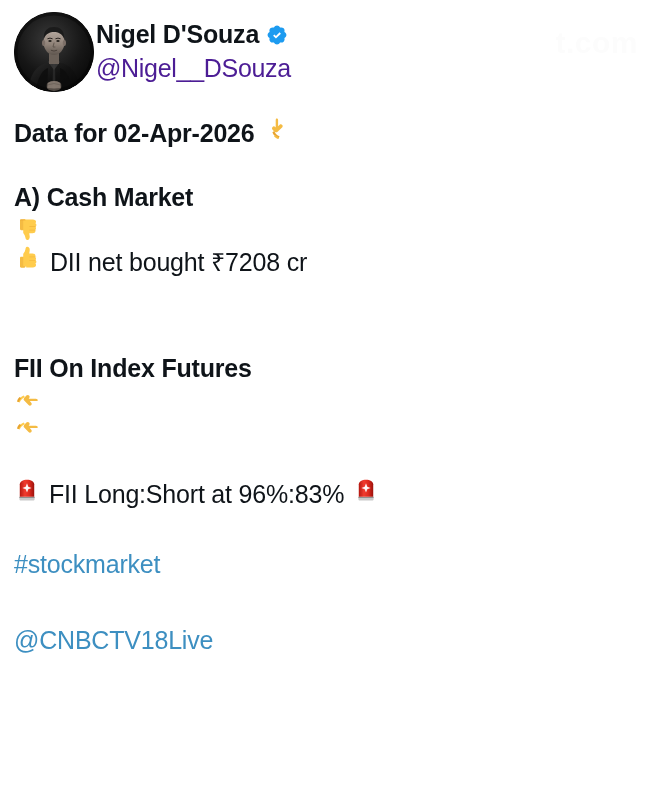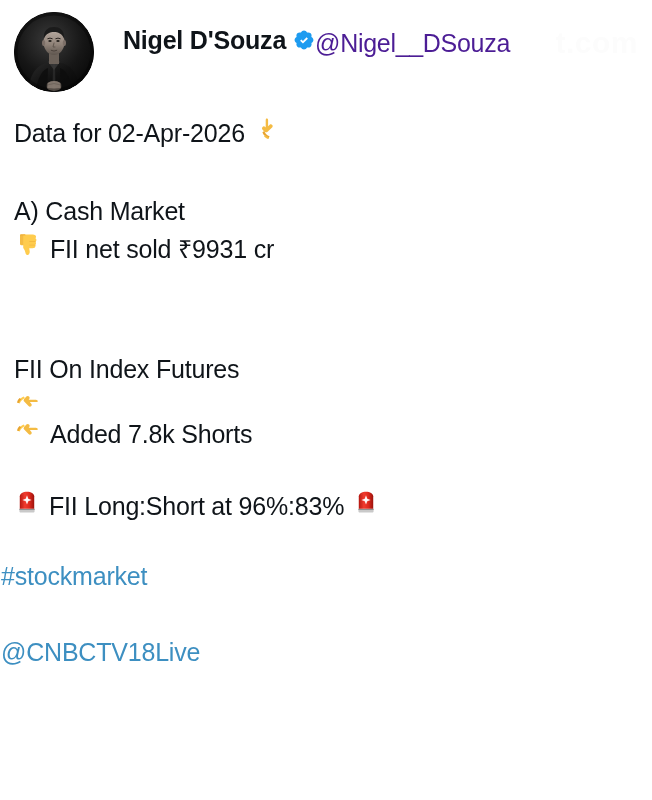--- a/index.html
+++ b/index.html
@@ -48,24 +48,24 @@
     height: 80px;
     border-radius: 50%;
     flex: 0 0 80px;
     overflow: hidden;
     position: relative;
     background: #0a0a0a;
   }
   .avatar svg { display:block; width:80px; height:80px; }
 
   .identity {
-    margin-left: 29px;
+    margin-left: 2px;
     padding-top: 10px;
     display: flex;
-    flex-direction: row;
+    flex-direction: column;
     justify-content: center;
   }
 
   .name-row {
     display: flex;
     align-items: center;
     gap: 7px;
     line-height: 1;
   }
   .display-name {
@@ -98,21 +98,21 @@
   }
 
   .line {
     display: flex;
     align-items: baseline;
     font-size: 25px;
     line-height: 38px;
     letter-spacing: -0.2px;
     white-space: nowrap;
   }
-  .line.bold { font-weight: 400; margin-top: 14px; }
+  .line.bold { font-weight: 700; }
   .line.normal { font-weight: 400; }
 
   .emoji-svg {
     display: inline-block;
     vertical-align: -4px;
     flex: 0 0 auto;
   }
   .gap-md { height: 26px; }
   .gap-lg { height: 34px; }
 
@@ -123,21 +123,21 @@
     color: #3d8fc1;
     font-size: 25px;
     line-height: 38px;
     font-weight: 400;
     letter-spacing: -0.2px;
     text-decoration: none;
     display: inline-block;
     white-space: nowrap;
   }
 
-  .footer-links { padding: 0 1px; }
+  .footer-links { padding: 0 14px; }
 </style>
 </head>
 <body>
 
 <div class="tweet-card">
 
   <div class="watermark">t.com</div>
 
   <div class="tweet-header">
 
@@ -228,23 +228,30 @@
 
     <div class="line bold">A) Cash Market</div>
 
     <div class="line normal">
       <svg class="emoji-svg lead-emoji" width="27" height="27" viewBox="0 0 36 36">
         <path fill="#f4bb43" d="M9.6 4.3h4.2c.9 0 1.6.7 1.6 1.6v11.5c0 .9-.7 1.6-1.6 1.6H9.6c-.9 0-1.6-.7-1.6-1.6V5.9c0-.9.7-1.6 1.6-1.6z"></path>
         <path fill="#ffcc4d" d="M16.2 4.5h8.9c2.6 0 4.3 1.2 4.3 3.1 0 .8-.3 1.5-.8 2 .8.5 1.3 1.3 1.3 2.3 0 1-.5 1.8-1.3 2.3.5.5.8 1.2.8 2 0 1-.5 1.8-1.3 2.3.3.5.5 1 .5 1.6 0 1.8-1.6 3-4 3h-4.3l.6 3.7c.3 2-.2 3.6-1.3 4.5-.7.6-1.6.8-2.4.6-.9-.2-1.5-.9-1.7-1.8l-.3-1.6c-.4-2.1-1.3-4-2.6-5.6l-.3-.4V5.9c0-.8.6-1.4 1.4-1.4h2.5z"></path>
         <path fill="#e8a42f" d="M9.6 4.3h4.2c.9 0 1.6.7 1.6 1.6v.4H8v-.4c0-.9.7-1.6 1.6-1.6z" opacity="0.35"></path>
         <path fill="#e8a42f" d="M20.5 13.4h8.4c.2.3.4.7.4 1.1H20.5v-1.1zM20.5 18.2h8.9c.1.3.2.6.2 1h-9.1v-1z" opacity="0.45"></path>
       </svg>
-      <span>FII net sold ₹9931 cr</span>
-    </div>
-
+    </div>
+
+    <div class="line normal">
+      <svg class="emoji-svg lead-emoji" width="27" height="27" viewBox="0 0 36 36">
+        <path fill="#f4bb43" d="M9.6 16.9h4.2c.9 0 1.6.7 1.6 1.6v11.5c0 .9-.7 1.6-1.6 1.6H9.6c-.9 0-1.6-.7-1.6-1.6V18.5c0-.9.7-1.6 1.6-1.6z"></path>
+        <path fill="#ffcc4d" d="M16.2 31.2h8.9c2.6 0 4.3-1.2 4.3-3.1 0-.8-.3-1.5-.8-2 .8-.5 1.3-1.3 1.3-2.3 0-1-.5-1.8-1.3-2.3.5-.5.8-1.2.8-2 0-1-.5-1.8-1.3-2.3.3-.5.5-1 .5-1.6 0-1.8-1.6-3-4-3h-4.3l.6-3.7c.3-2-.2-3.6-1.3-4.5-.7-.6-1.6-.8-2.4-.6-.9.2-1.5.9-1.7 1.8l-.3 1.6c-.4 2.1-1.3 4-2.6 5.6l-.3.4v15.1c0 .8.6 1.4 1.4 1.4h2.5z"></path>
+        <path fill="#e8a42f" d="M20.5 22.3h8.4c.2-.3.4-.7.4-1.1H20.5v1.1zM20.5 17.5h8.9c.1-.3.2-.6.2-1h-9.1v1z" opacity="0.45"></path>
+      </svg>
+      <span>DII net bought ₹7208 cr</span>
+    </div>
 
     <div class="gap-lg"></div>
 
 
     <div class="gap-lg"></div>
 
     <div class="line bold">FII On Index Futures</div>
 
     <div class="line normal">
       <svg class="emoji-svg lead-emoji" width="27" height="27" viewBox="0 0 36 36">
@@ -253,21 +260,20 @@
         <path fill="#e8a42f" d="M9.5 15c-1.4 1.3-2.4 3-3 4.9l-2.6-.7c.6-2.2 1.8-4.2 3.4-5.8l2.2 1.6z"></path>
       </svg>
     </div>
 
     <div class="line normal">
       <svg class="emoji-svg lead-emoji" width="27" height="27" viewBox="0 0 36 36">
         <path fill="#f4bb43" d="M31.8 16.2c0 1.6-1 2.6-2.5 2.6h-8.2l1.9 2.1c.9 1 .8 2.5-.2 3.4-1 .9-2.5.8-3.4-.2l-5.8-6c-1-1-1-2.6-.1-3.6l3-3.1c1-1 2.6-1 3.6 0s1 2.6 0 3.6l-.6.6h9.7c1.5 0 2.6 1 2.6 2.6z"></path>
         <path fill="#ffcc4d" d="M14.6 13.7c-1.6.6-3 1.4-4.2 2.6-1.3 1.3-2.2 2.8-2.8 4.4l-2.8-1.2c.7-2 1.8-3.8 3.4-5.3 1.4-1.4 3-2.4 4.8-3l1.6 2.5z"></path>
         <path fill="#e8a42f" d="M9.5 15c-1.4 1.3-2.4 3-3 4.9l-2.6-.7c.6-2.2 1.8-4.2 3.4-5.8l2.2 1.6z"></path>
       </svg>
-      <span>Added 7.8k Shorts</span>
     </div>
 
     <div class="gap-lg"></div>
 
     <div class="line normal">
       <svg class="emoji-svg lead-emoji" width="26" height="26" viewBox="0 0 36 36">
         <defs>
           <linearGradient id="lamp1" x1="0" y1="0" x2="1" y2="0">
             <stop offset="0%" stop-color="#b3160f"></stop>
             <stop offset="35%" stop-color="#f03b2e"></stop>

